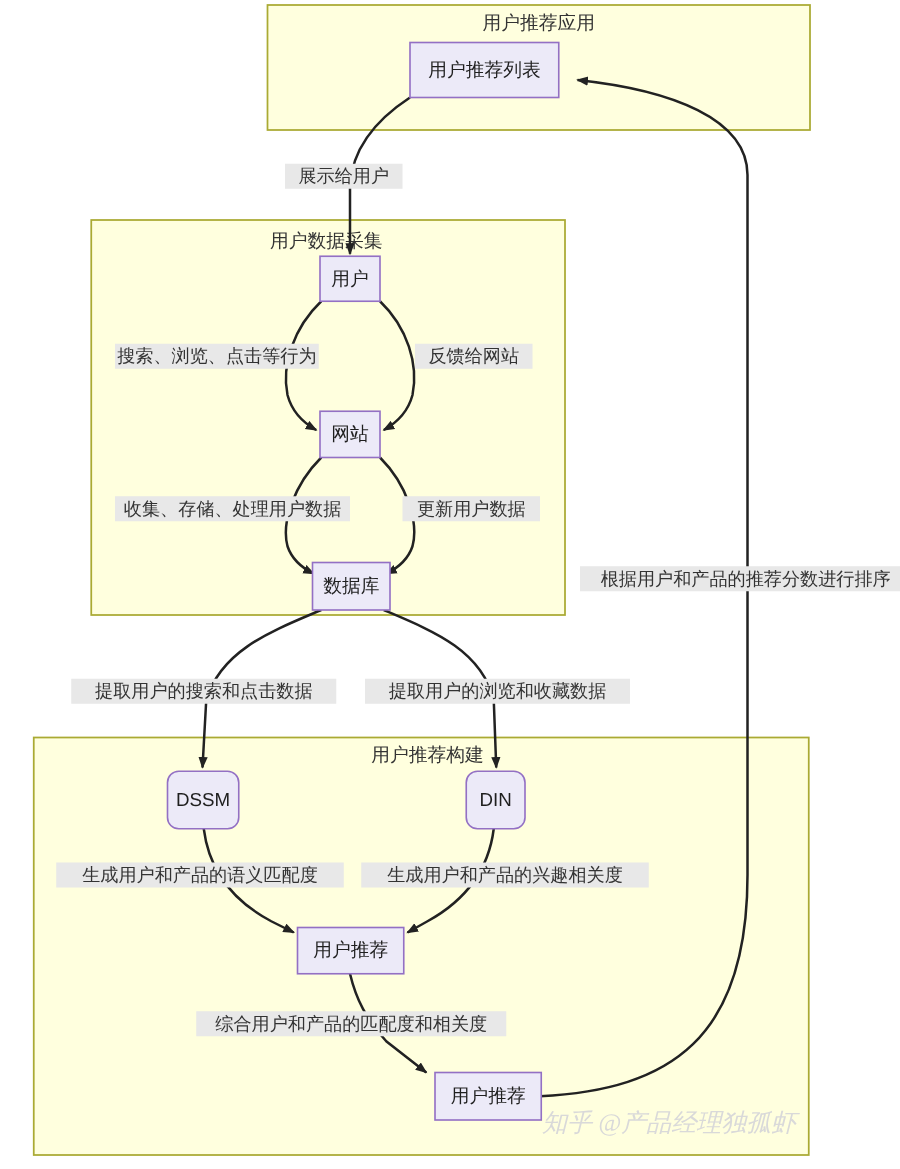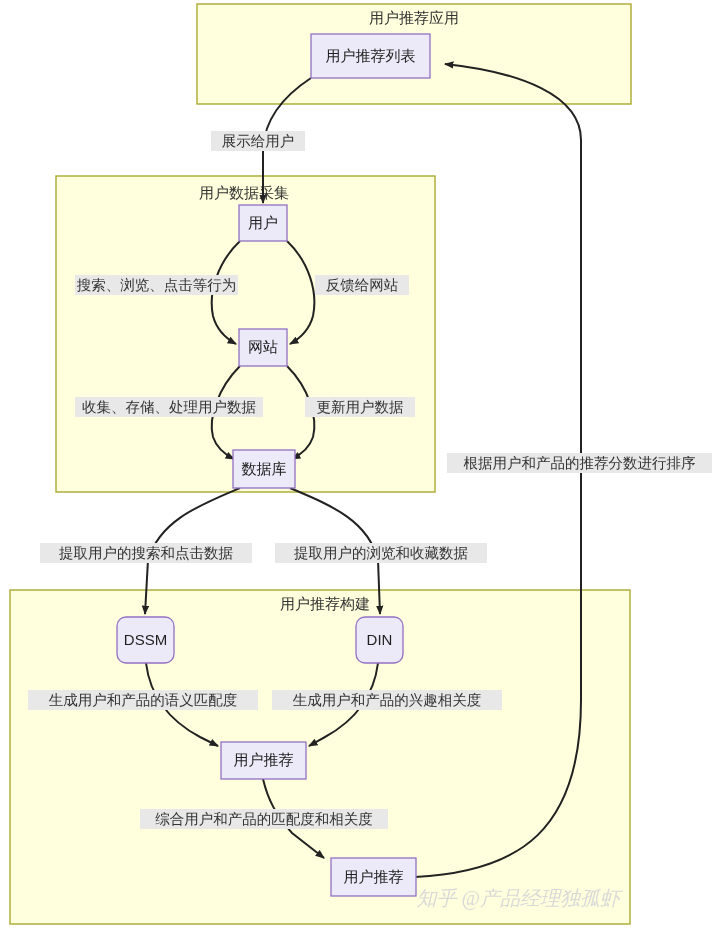--- a/index.html
+++ b/index.html
@@ -9,21 +9,21 @@
   }
   body {
     width: 720px;
     height: 935px;
     position: relative;
     font-family: "Liberation Sans", "DejaVu Sans", sans-serif;
     overflow: hidden;
   }
   #diagram-root {
     position: absolute;
-    top: 0; left: 0;
+    top: 0; left: 17px;
     width: 596px;
     height: 935px;
   }
   svg.flow {
     display: block;
     width: 720px;
     height: 935px;
   }
   .cluster-rect {
     fill: #FFFFDE;

